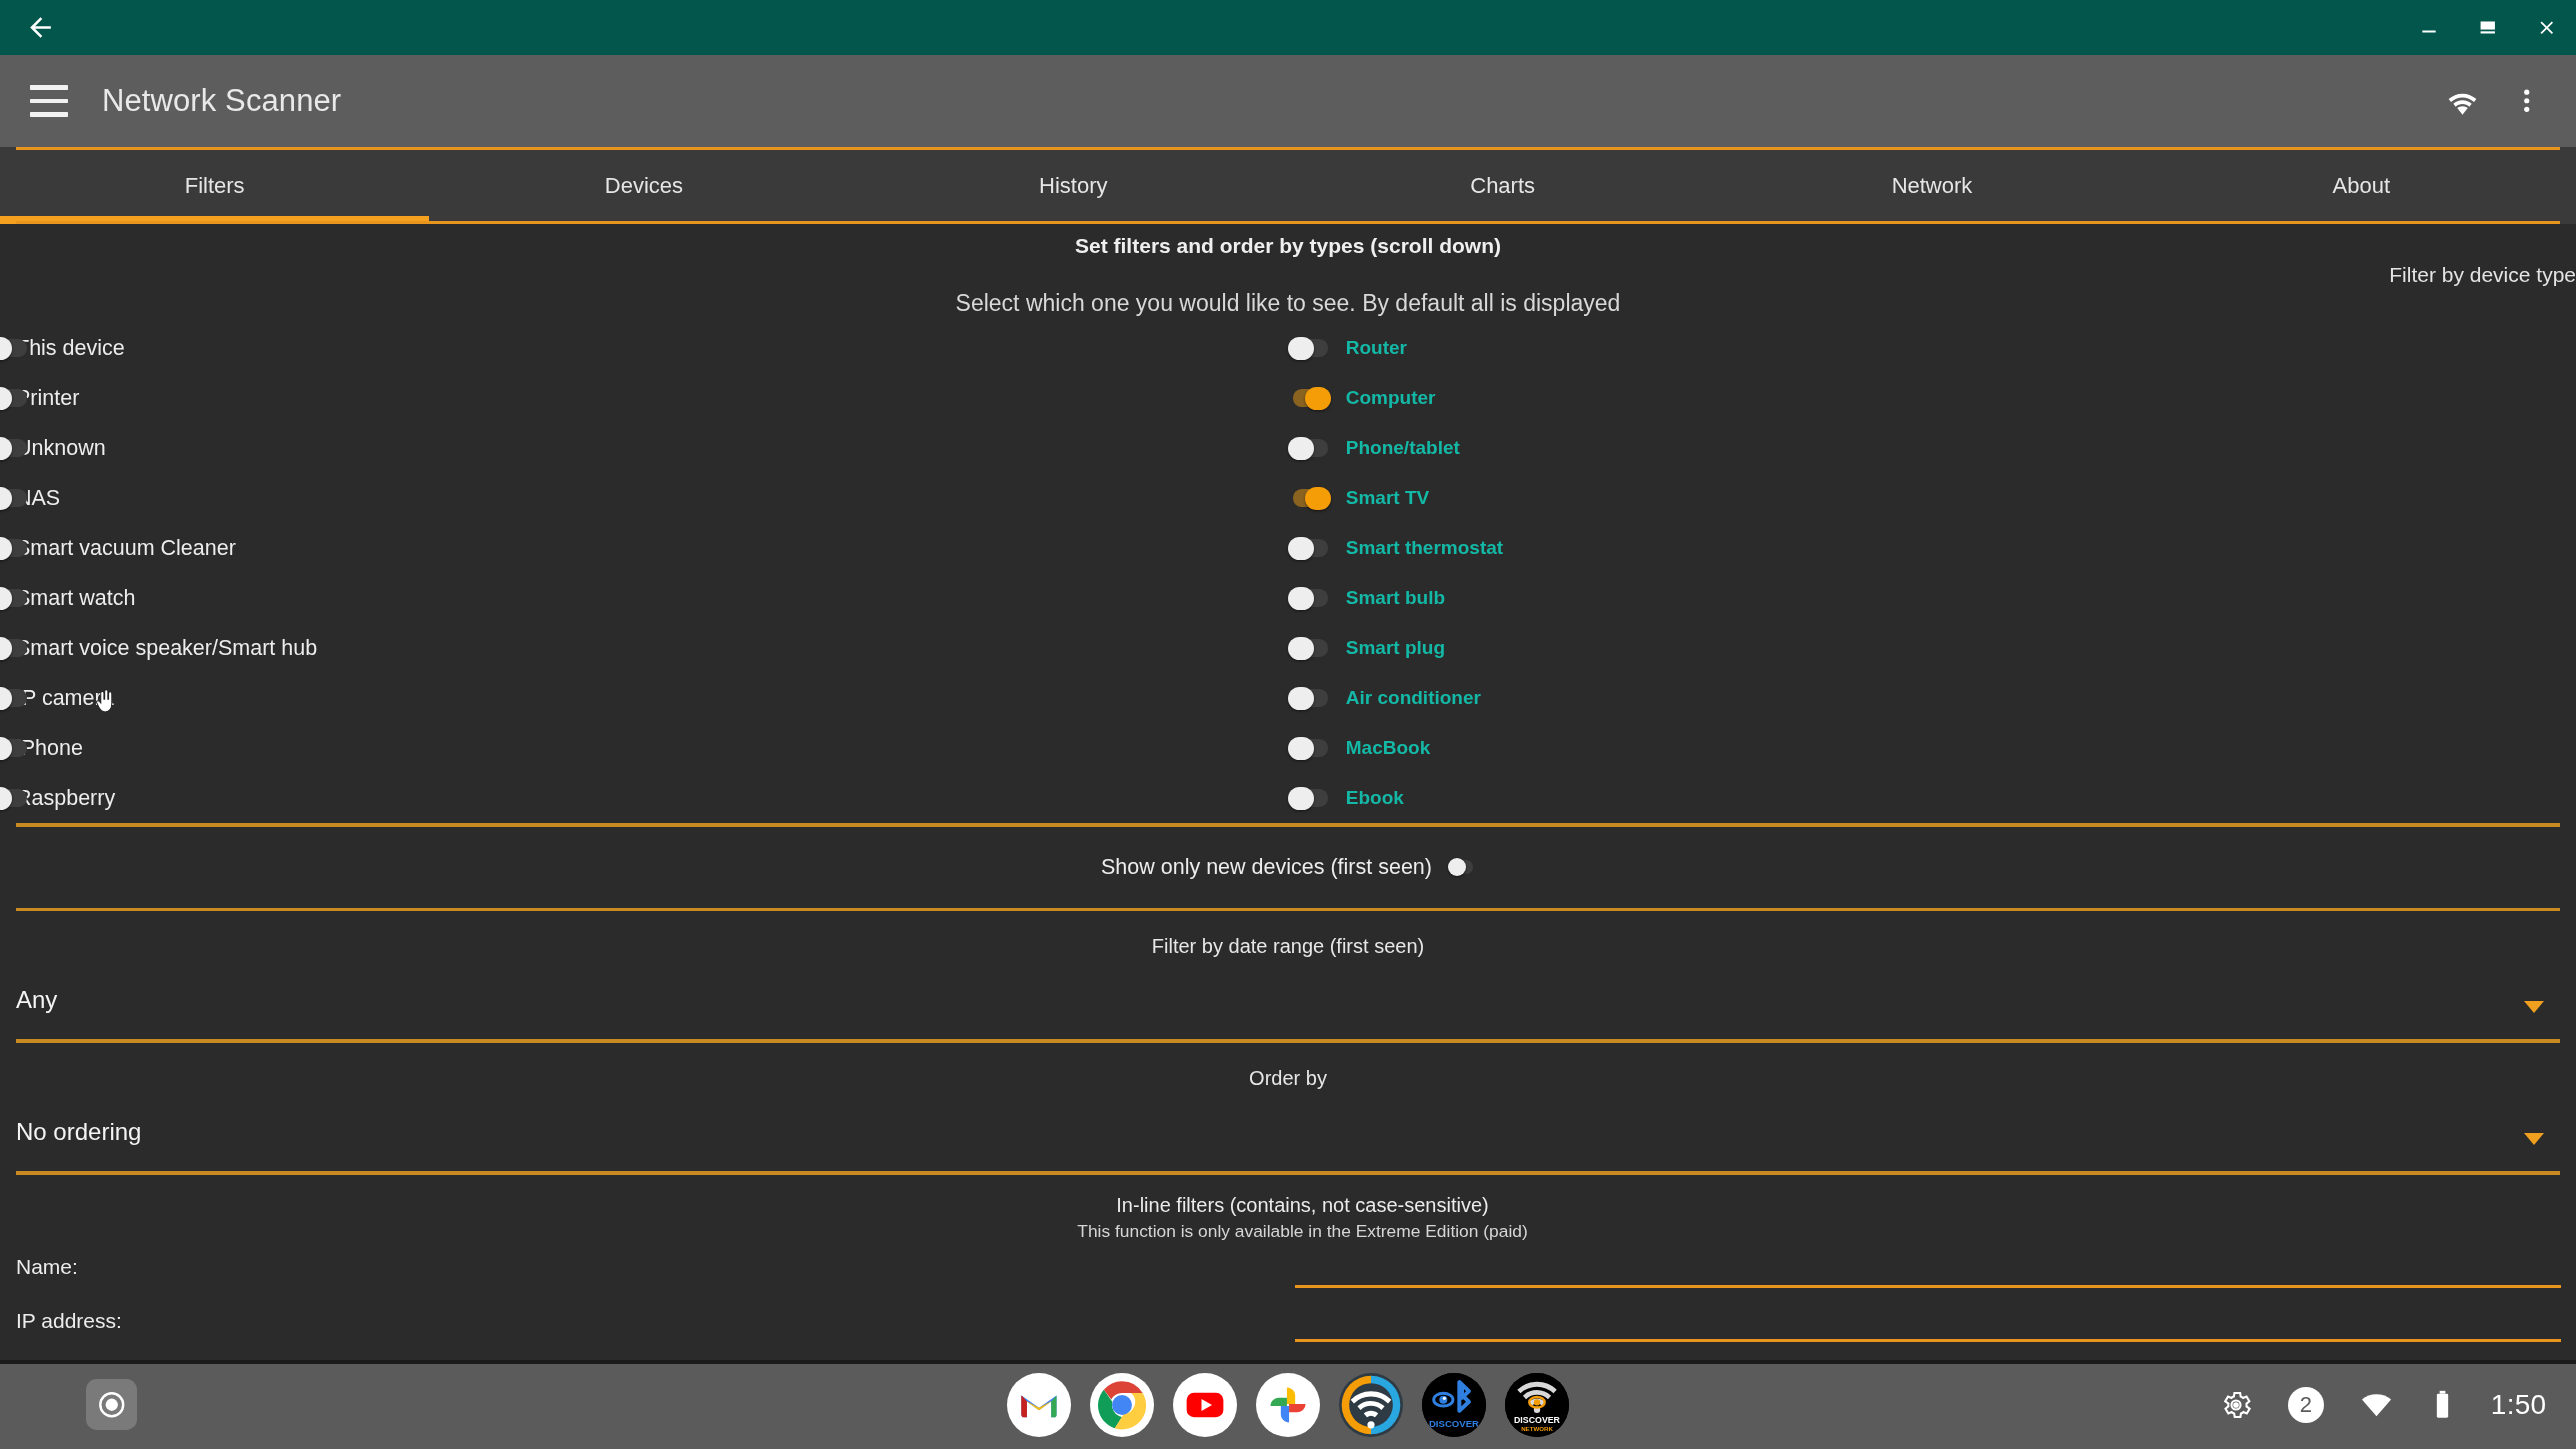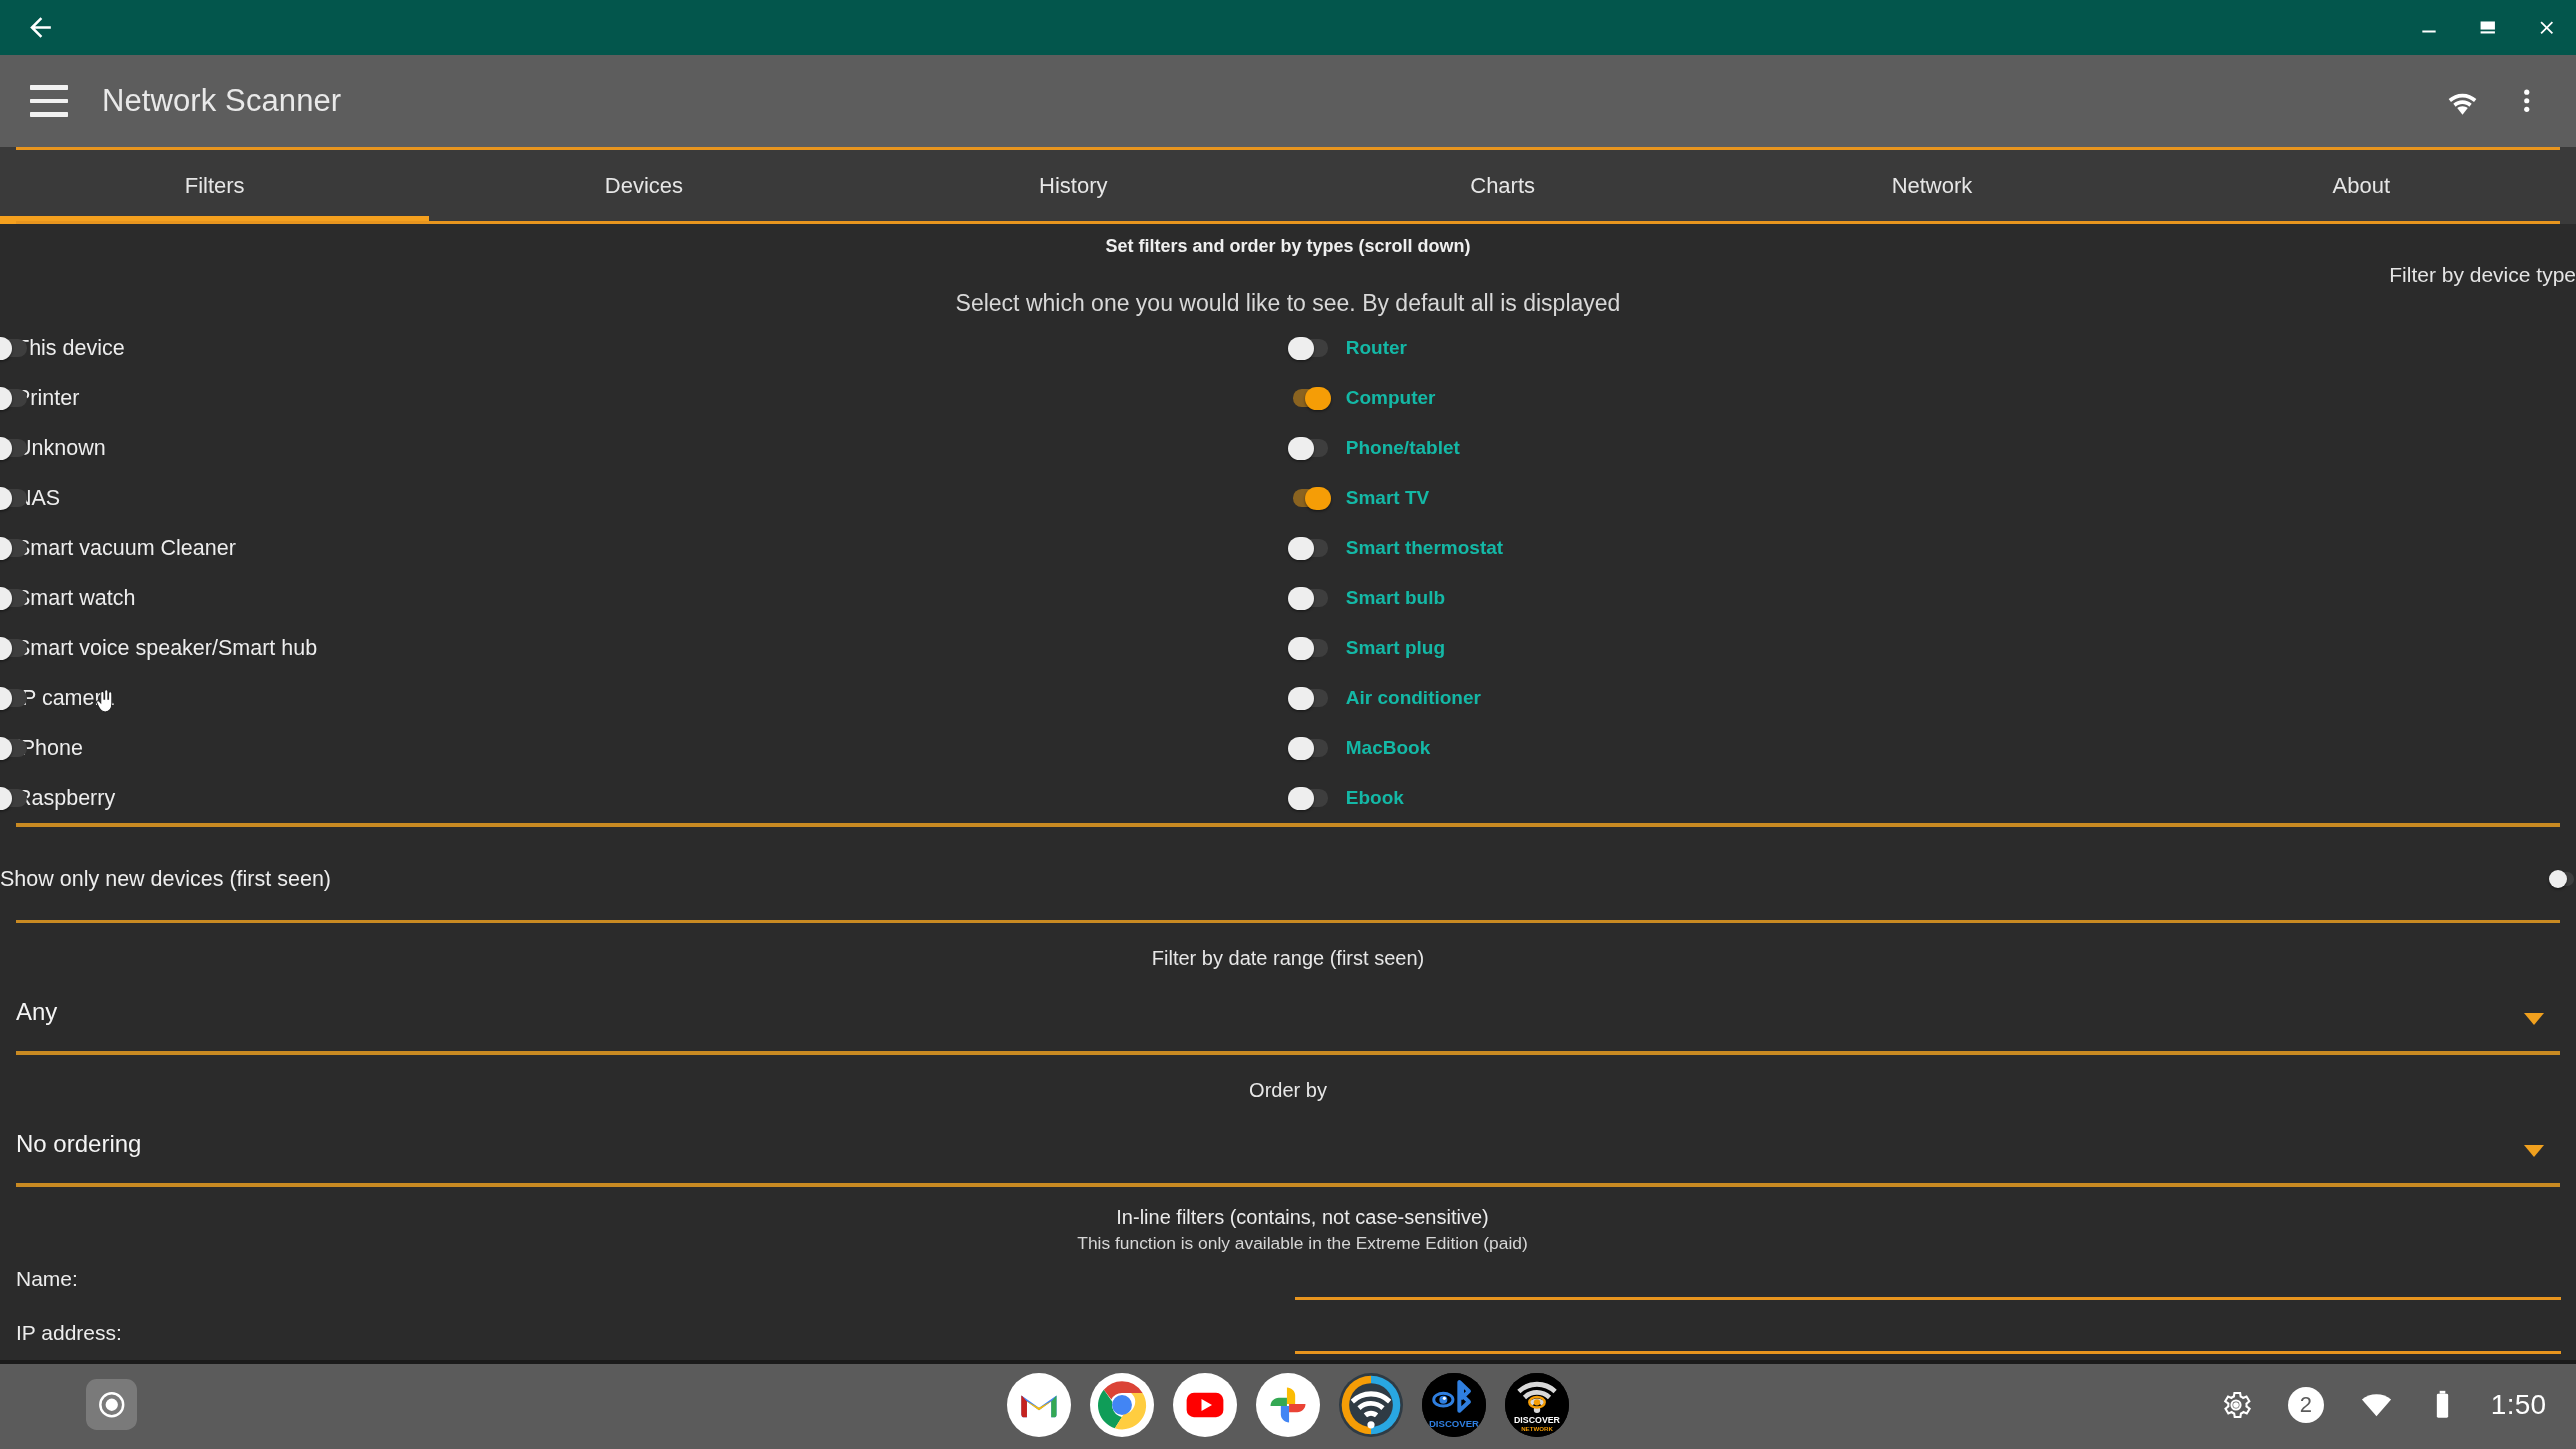--- a/index.html
+++ b/index.html
@@ -45,21 +45,21 @@
   .tabs { position: absolute; top: 3.4px; left: 0; right: 0; bottom: 3.4px; display: flex; }
   .tab { flex: 1 1 0; display: flex; align-items: center; justify-content: center;
          color: #e6e6e6; font-size: 22px; position: relative; }
   .tab .tab-ind { position: absolute; left: 0; right: 0; bottom: -3.4px; height: 8px; background: transparent; }
   .tab.active .tab-ind { background: #f5a01e; }
 
   
   .content { position: absolute; top: 224px; left: 0; width: 2576px; bottom: 89px; background: #2b2b2b; }
 
   .hdr-block { padding-top: 8px; text-align: center; }
-  .hdr-1 { color: #efefef; font-size: 18px; font-weight: bold; line-height: 28px; }
+  .hdr-1 { color: #efefef; font-size: 21px; font-weight: bold; line-height: 28px; }
   .hdr-2 { color: #e4e4e4; font-size: 21px; line-height: 29.5px; text-align: right; }
   .hdr-3 { color: #d8d8d8; font-size: 23px; line-height: 27px; }
 
   
   .type-grid { position: relative; margin-top: 6.7px; }
   .type-row { position: relative; height: 50px; display: flex; align-items: center; }
   .left-label { position: absolute; left: 16px; color: #ededed; font-size: 21.5px; white-space: nowrap; }
   .mid-group { position: absolute; left: 1288px; display: flex; align-items: center; gap: 14.8px; }
   .mid-label { color: #14b8a6; font-size: 19px; white-space: nowrap; font-weight: bold; }
   .right-toggle { position: absolute; right: 13.4px; }
@@ -73,21 +73,21 @@
                box-shadow: 0 1.3px 2.7px rgba(0,0,0,.45); }
   .sw.on .track { background: #8a6320; }
   .sw.on .thumb { left: 17.4px; background: #f59d06; }
 
   .sw-sm { width: 27px; height: 17.4px; }
   .sw-sm .track { top: 2px; left: 3.4px; width: 22px; height: 13.4px; border-radius: 6.7px; background: #3e3e3e; }
   .sw-sm .thumb { width: 18px; height: 17.4px; border-radius: 9.4px; }
 
   .rule { height: 3.4px; background: #c98a22; margin: 0 16px; }
 
-  .newdev { height: 81px; display: flex; align-items: center; justify-content: space-between; gap: 16px; margin-top: 12px; }
+  .newdev { height: 81px; display: flex; align-items: center; justify-content: center; gap: 16px; }
   .newdev-label { color: #ededed; font-size: 21.5px; }
 
   .section-title { text-align: center; color: #e7e7e7; font-size: 20px; padding: 24px 0 14.8px; }
 
   .selrow { position: relative; height: 70px; }
   .selrow .val { position: absolute; left: 16px; top: 13.4px; color: #f4f4f4; font-size: 24px; }
   .caret { position: absolute; right: 32px; top: 28px;
            width: 0; height: 0; border-left: 10.7px solid transparent;
            border-right: 10.7px solid transparent; border-top: 12.7px solid #f0a01e; }
   .selrow .underline { position: absolute; left: 16px; right: 16px; bottom: 0; height: 3.4px; background: #c98a22; }

